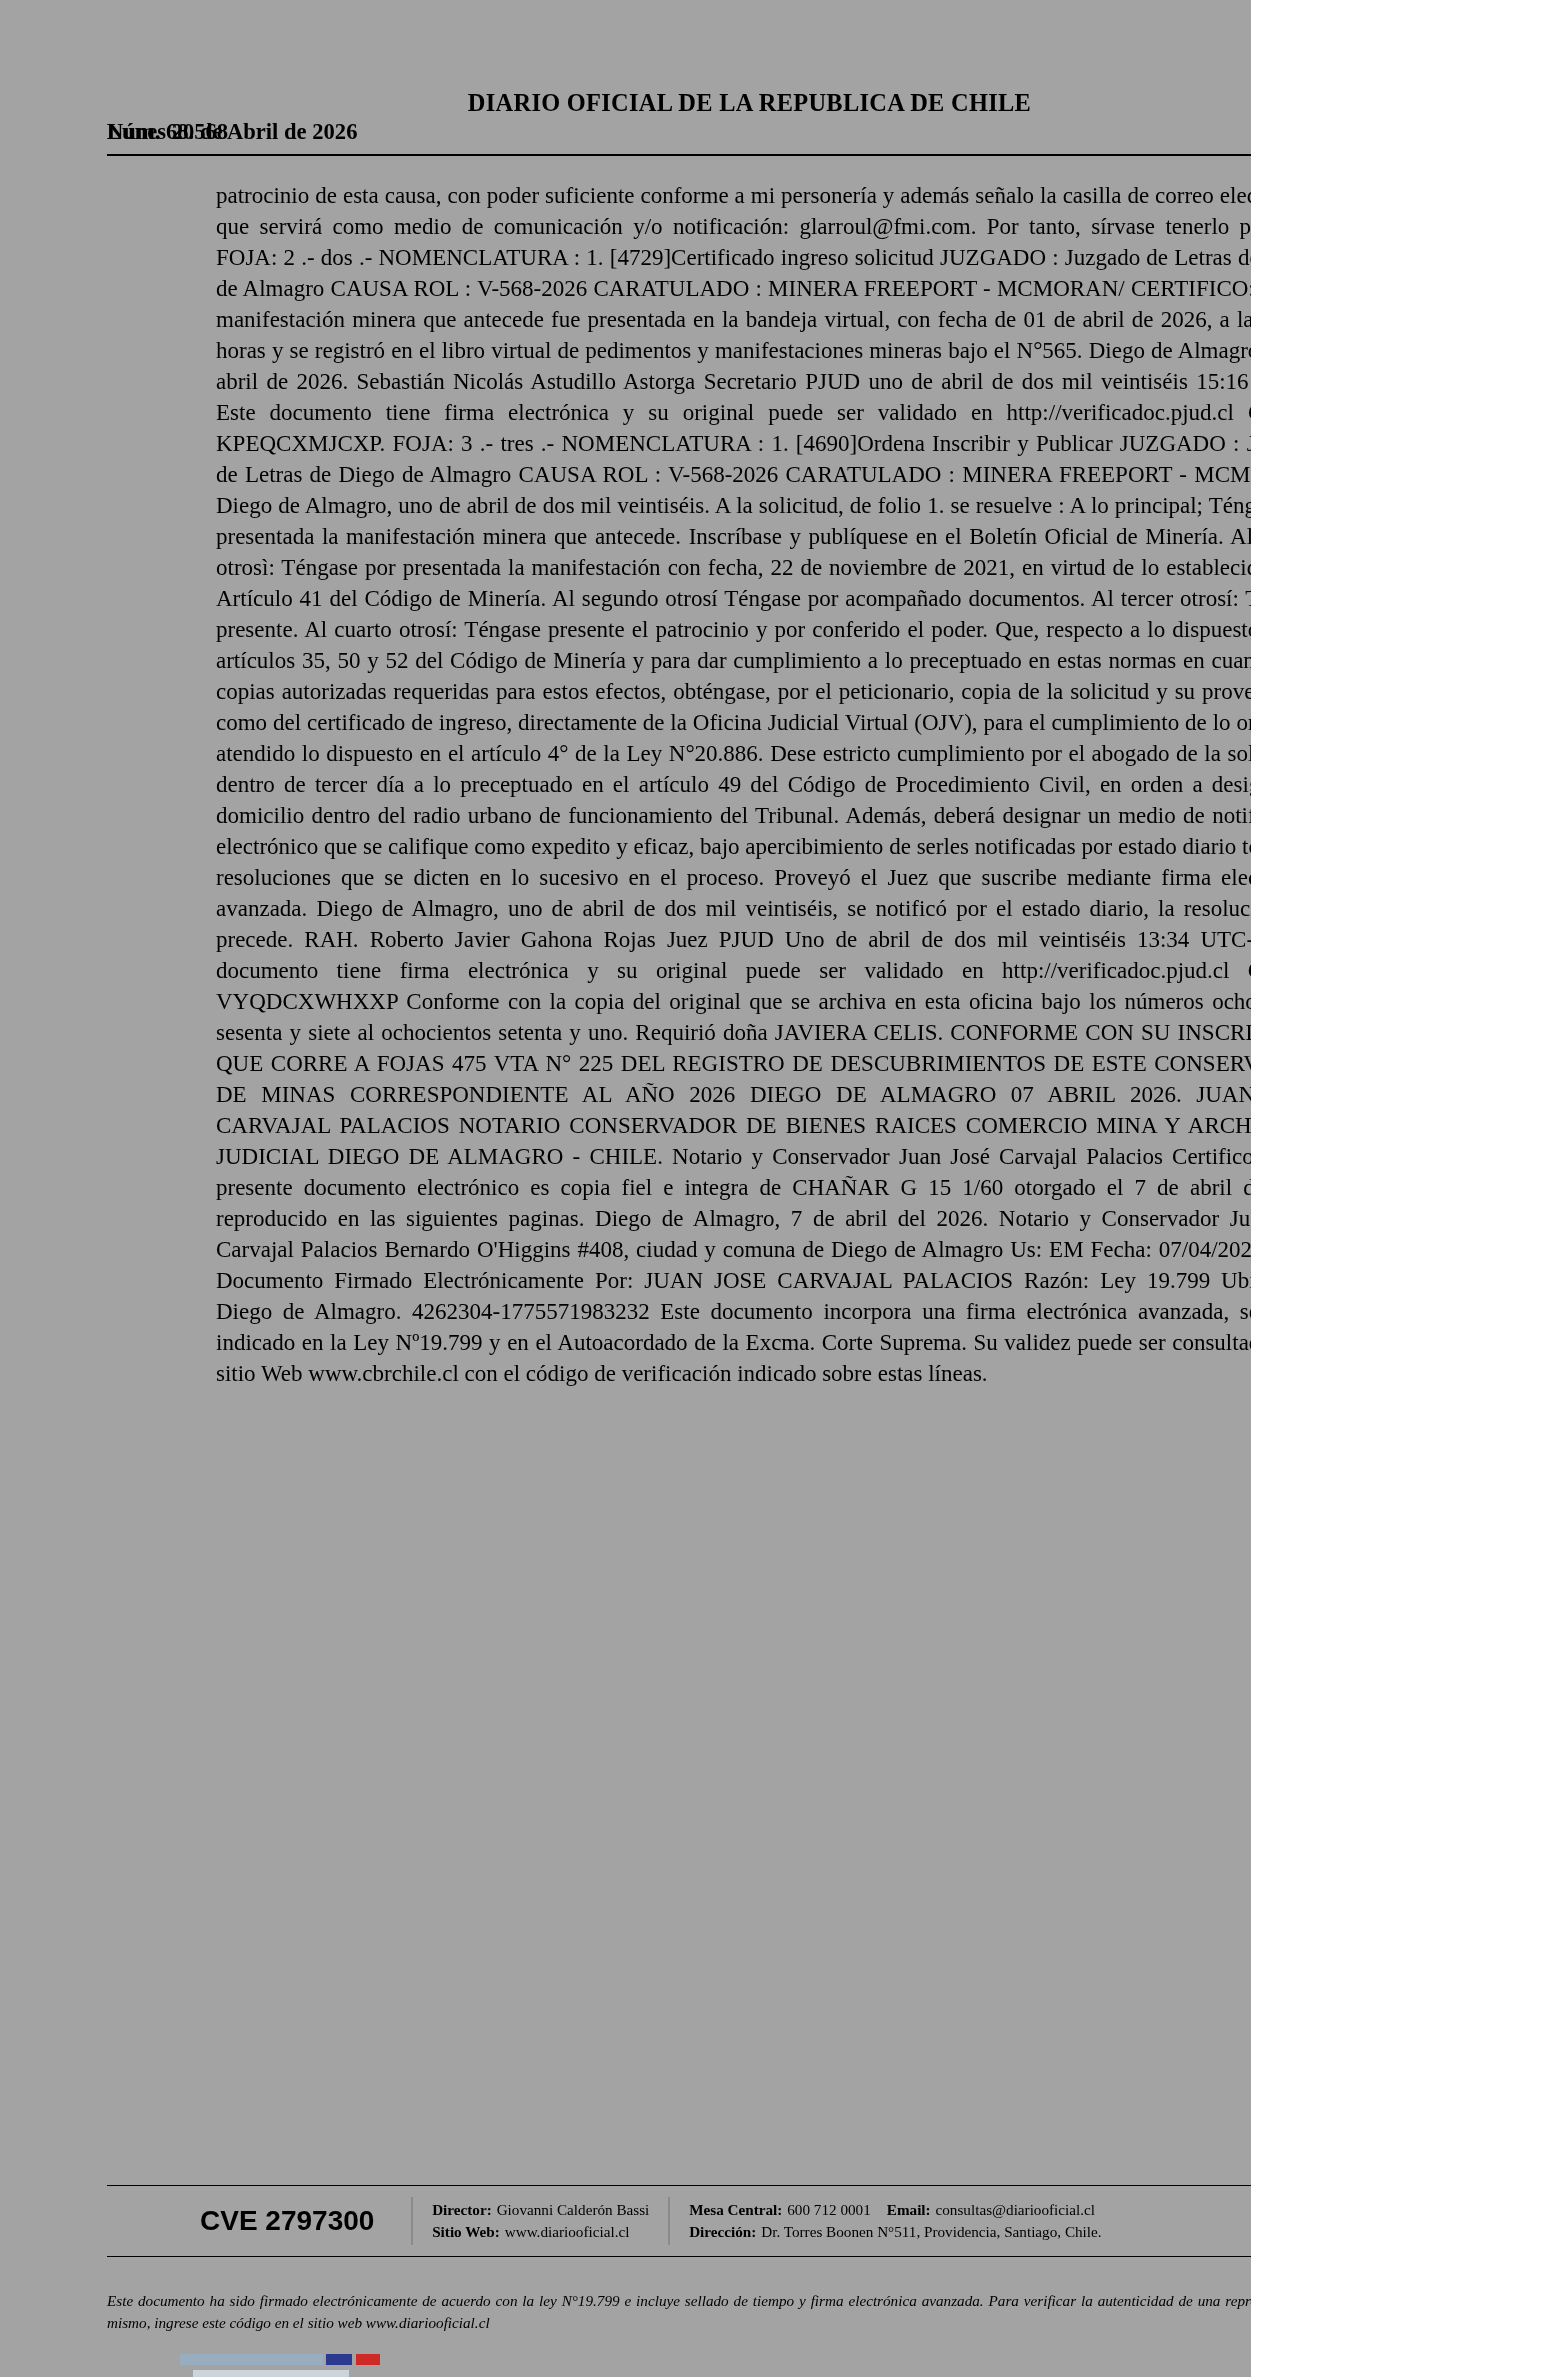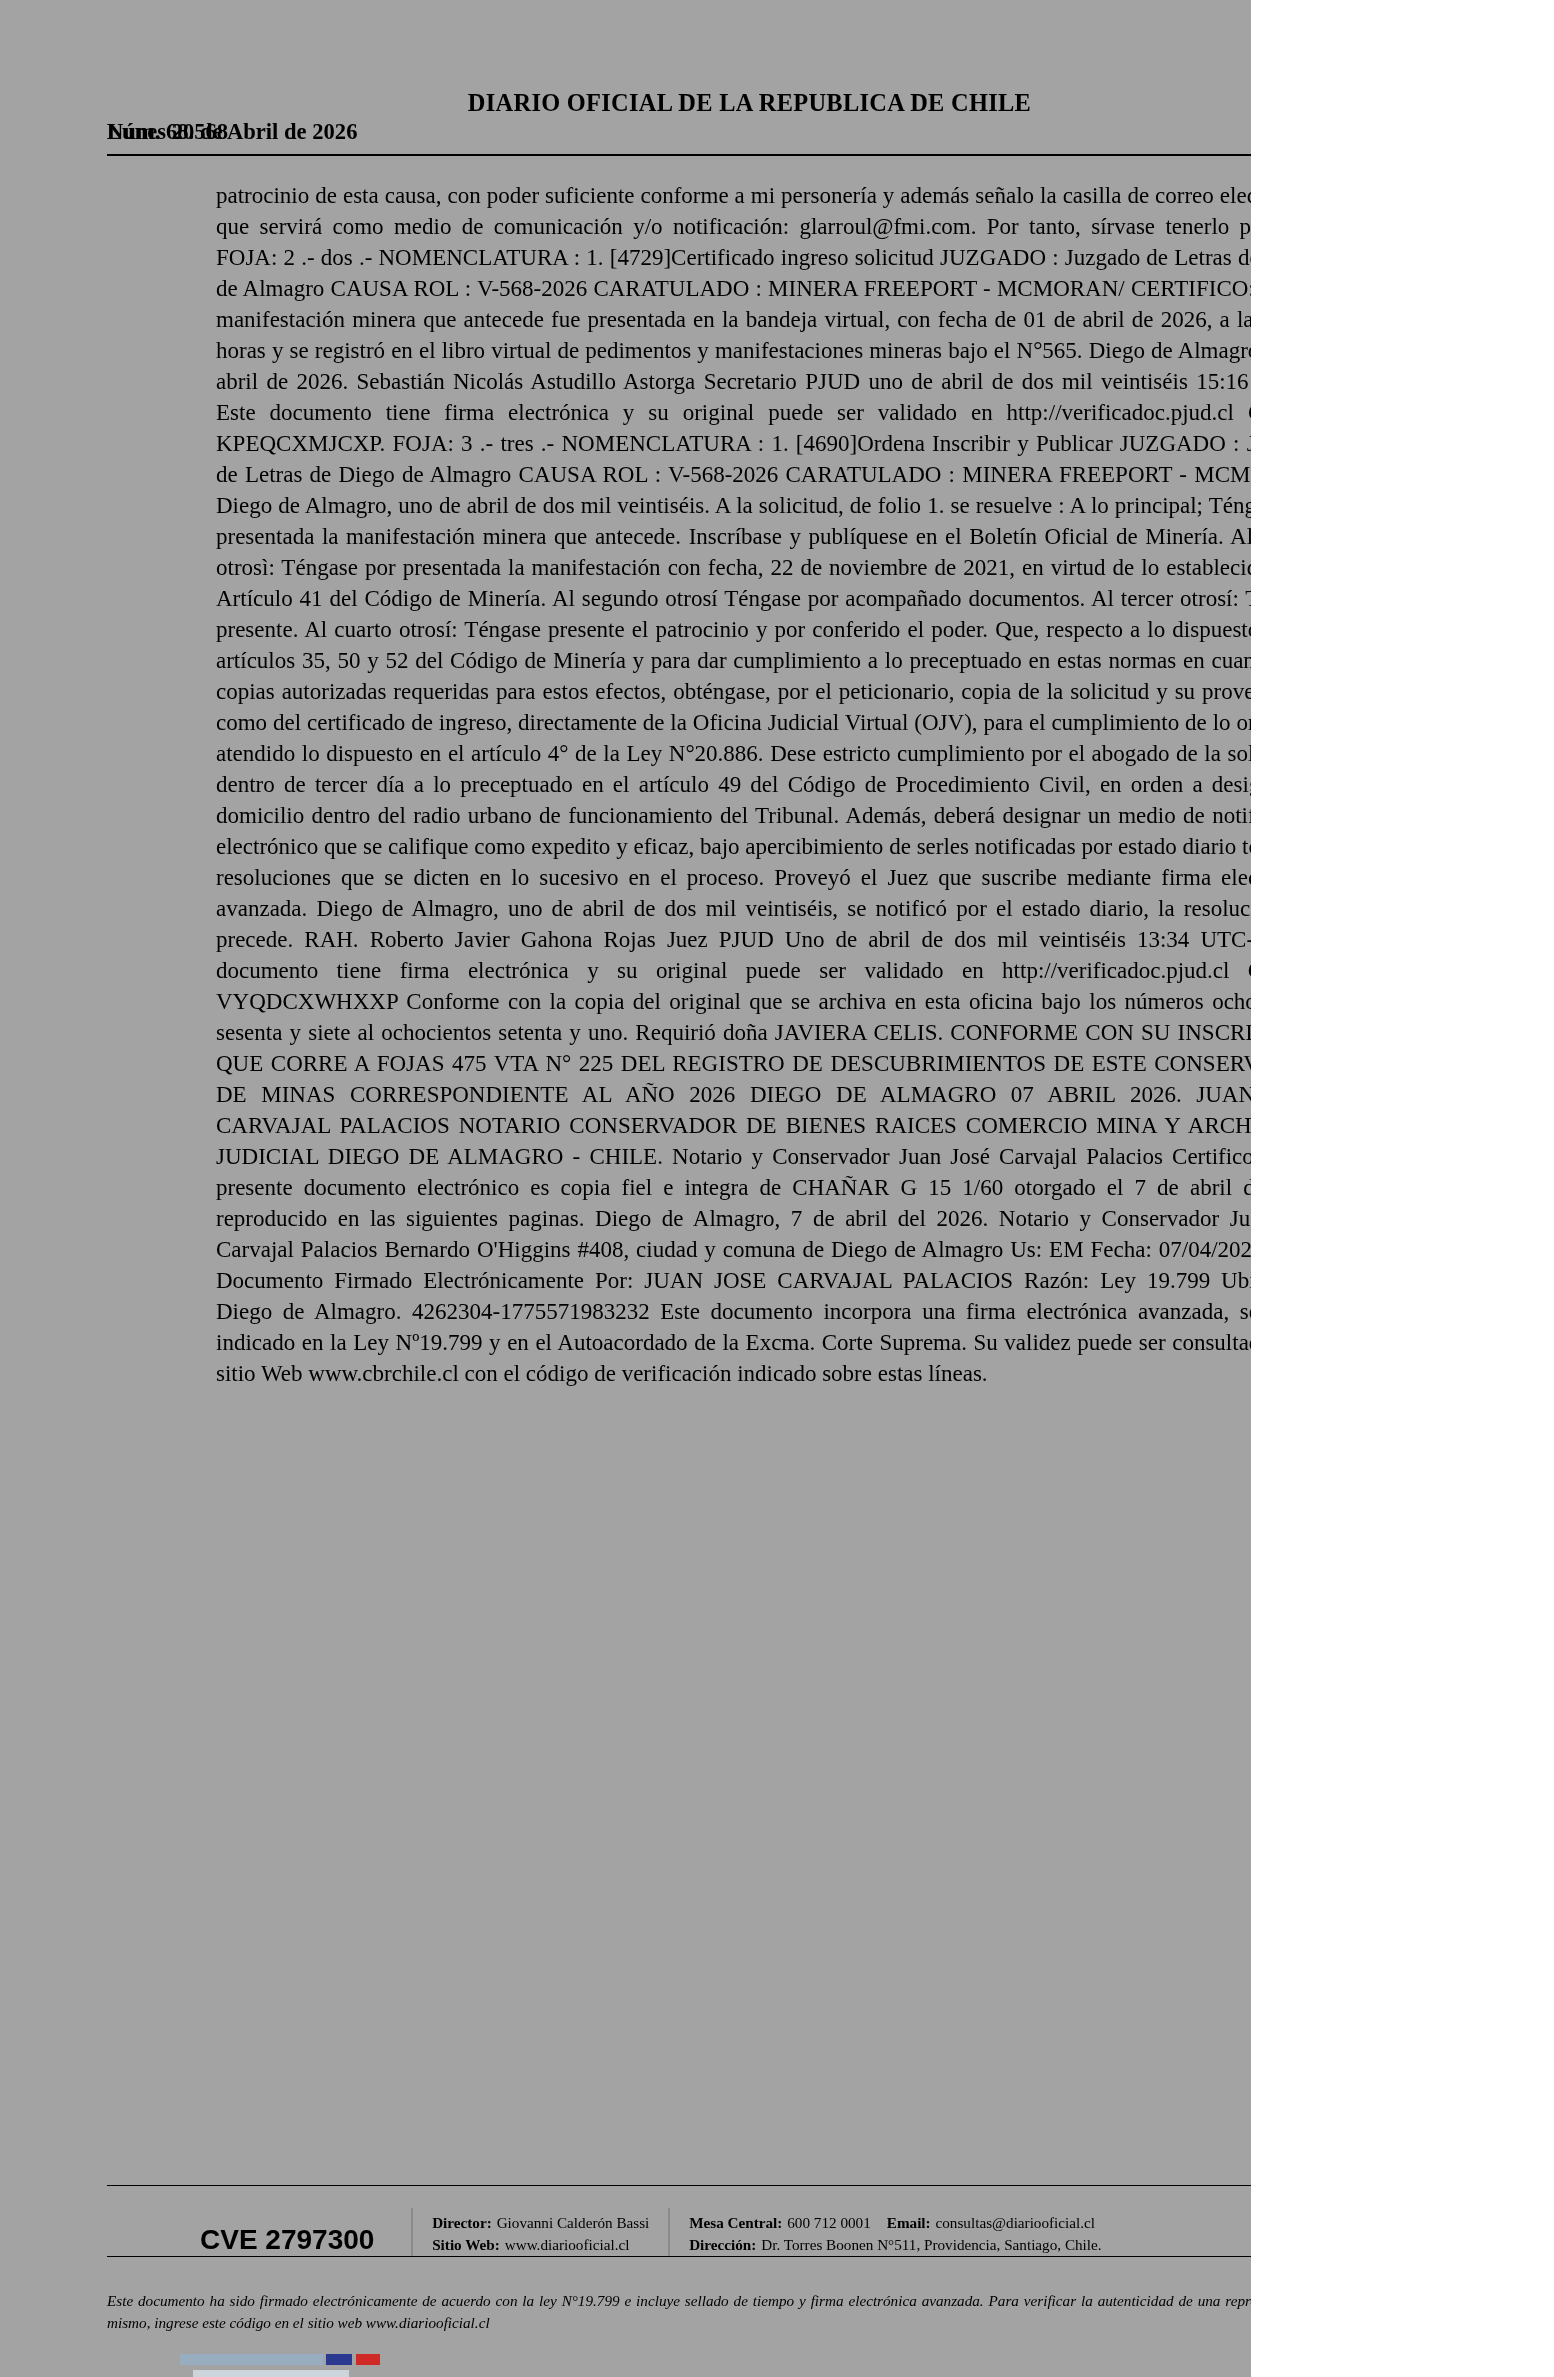--- a/index.html
+++ b/index.html
@@ -62,21 +62,21 @@
   .cve-box {
     position: absolute;
     left: 107px;
     top: 2185px;
     width: 1285px;
     height: 72px;
     border-top: 1.8px solid #000000;
     border-bottom: 1.8px solid #000000;
     box-sizing: border-box;
     display: flex;
-    align-items: flex-end;
+    align-items: center;
   }
   .cve-code {
     font-family: "Liberation Sans", sans-serif;
     font-weight: bold;
     font-size: 28px;
     padding-left: 93px;
     padding-right: 37px;
     white-space: nowrap;
   }
   .v-div {

